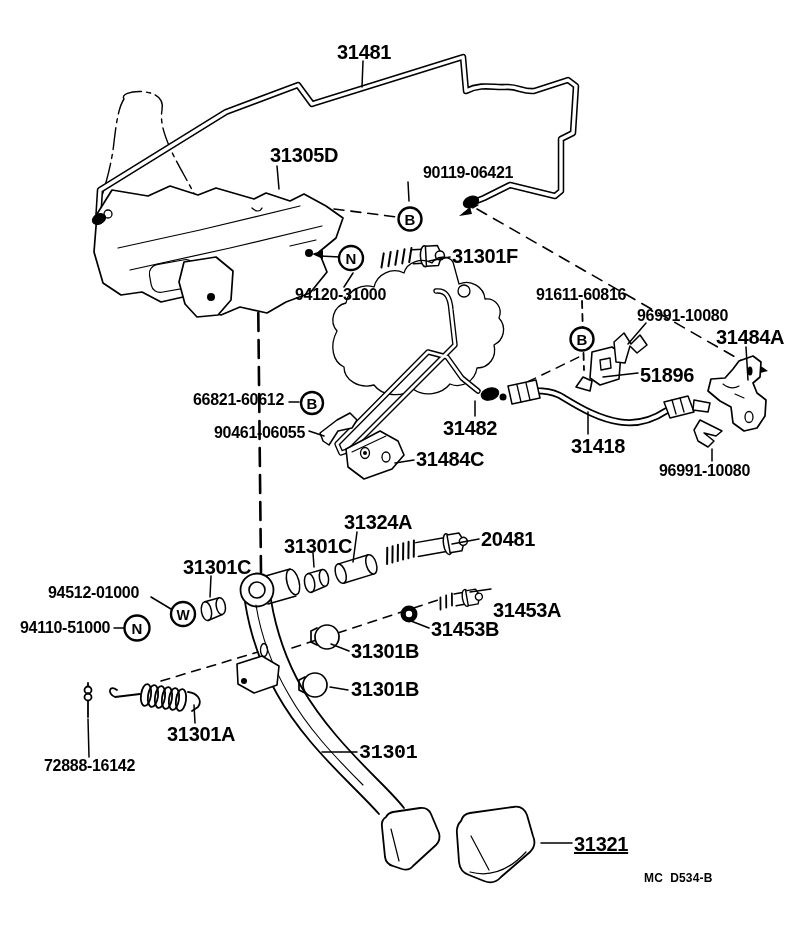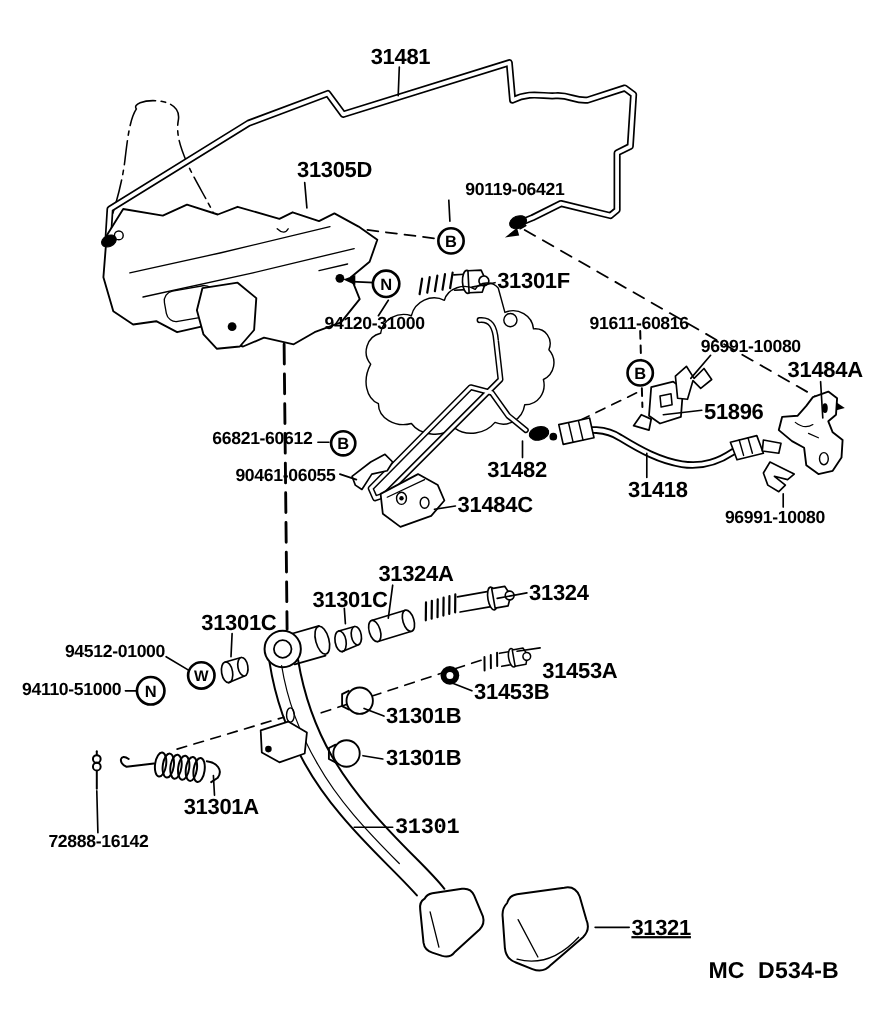--- a/index.html
+++ b/index.html
@@ -2,21 +2,21 @@
 <html><head>
 <meta charset="utf-8">
 <style>
   html,body{margin:0;padding:0;background:#fff;}
   #stage{position:relative;width:800px;height:932px;background:#ffffff;overflow:hidden;}
   #art{position:absolute;left:0;top:0;}
   .plabel{position:absolute;font-family:"Liberation Sans",sans-serif;font-weight:700;color:#000;
           line-height:1;letter-spacing:-0.3px;white-space:pre;}
   .sm{font-size:16px;}
   .lg{font-size:20px;}
-  .code{font-size:21px;letter-spacing:0.2px;}
+  .code{font-size:12px;letter-spacing:0.2px;}
 </style>
 </head>
 <body>
 
 <div id="stage">
 
 <svg id="art" width="800" height="932" viewBox="0 0 800 932">
   <g stroke="#000" fill="none" stroke-linecap="round" stroke-linejoin="round">
 
     <path stroke-width="1.4" stroke-dasharray="22 5 4 5" d="M124,99 C120,94 134,90 146,92 C158,94 164,100 162,110 C160,122 164,134 170,148 C178,166 190,184 198,202 C204,216 204,228 196,232 C184,238 120,234 108,228 C98,223 96,214 100,202 C106,184 112,162 114,142 C116,126 118,108 124,99 Z"></path>
@@ -240,23 +240,23 @@
 <div class="plabel lg" style="left:716px;top:327px;">31484A</div>
 <div class="plabel lg" style="left:640px;top:365px;">51896</div>
 <div class="plabel sm" style="left:193px;top:392px;">66821-60612</div>
 <div class="plabel sm" style="left:214px;top:425px;">90461-06055</div>
 <div class="plabel lg" style="left:443px;top:418px;">31482</div>
 <div class="plabel lg" style="left:561px;top:436px;margin-left:10px;">31418</div>
 <div class="plabel lg" style="left:416px;top:436px;margin-top:13px;">31484C</div>
 <div class="plabel sm" style="left:659px;top:463px;">96991-10080</div>
 <div class="plabel lg" style="left:344px;top:512px;">31324A</div>
 <div class="plabel lg" style="left:284px;top:536px;">31301C</div>
-<div class="plabel lg" style="left:481px;top:529px;">31324</div>
+<div class="plabel lg" style="left:481px;top:529px;">20481</div>
 <div class="plabel lg" style="left:183px;top:557px;">31301C</div>
-<div class="plabel sm" style="left:59px;top:585px;">94512-01000</div>
+<div class="plabel sm" style="left:48px;top:585px;">94512-01000</div>
 <div class="plabel lg" style="left:493px;top:600px;">31453A</div>
 <div class="plabel sm" style="left:20px;top:620px;">94110-51000</div>
 <div class="plabel lg" style="left:431px;top:619px;">31453B</div>
 <div class="plabel lg" style="left:351px;top:641px;">31301B</div>
 <div class="plabel lg" style="left:351px;top:679px;">31301B</div>
 <div class="plabel lg" style="left:167px;top:724px;">31301A</div>
 <div class="plabel lg" style="left:359px;top:743px;font-family:Liberation Mono, monospace;">31301</div>
 <div class="plabel sm" style="left:44px;top:758px;">72888-16142</div>
 <div class="plabel lg" style="left:574px;top:834px;text-decoration:underline;">31321</div>
 <div class="plabel code" style="left:644px;top:872px;">MC  D534-B</div>

